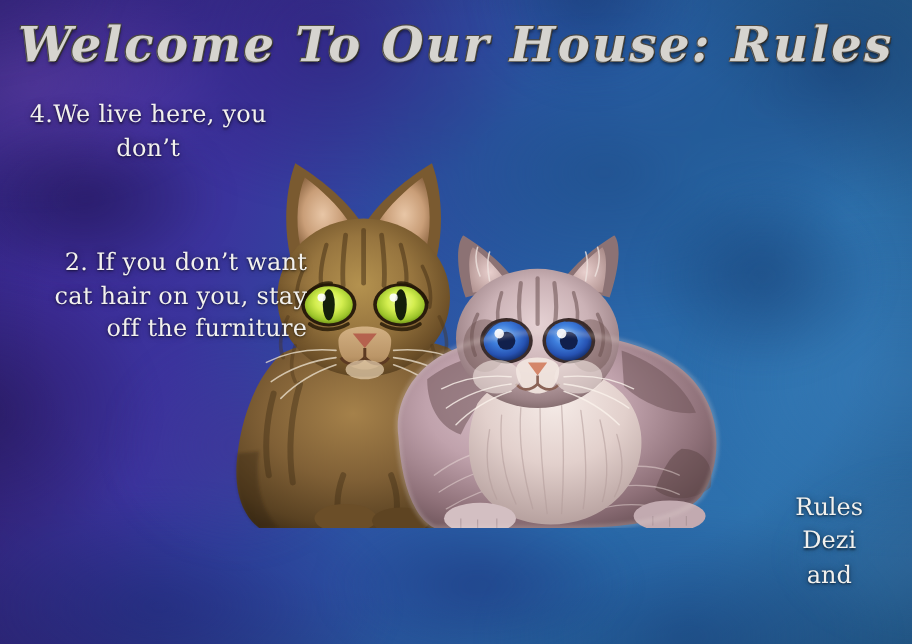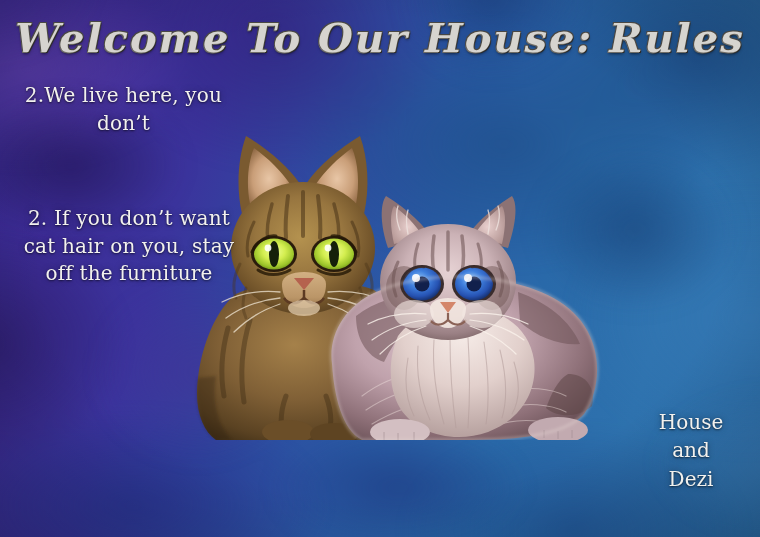--- a/index.html
+++ b/index.html
@@ -93,21 +93,21 @@
     color: #f2f1ee;
     font-family: "DejaVu Serif", "Liberation Serif", serif;
     font-size: 20px;
     line-height: 1.38;
     text-align: center;
     text-shadow: 0 1px 2px rgba(0,0,0,.55), 0 0 6px rgba(0,0,0,.35);
     letter-spacing: .2px;
   }
 
   #rule-1 { left: 16px;  top: 82px;  width: 215px; }
-  #rule-2 { left: 13px;   top: 205px; width: 232px; }
+  #rule-2 { left: 24px;   top: 205px; width: 232px; text-align: right; }
   #rule-5 { left: 412px; top: 88px;  width: 340px; }
   #rule-4 { left: 12px;  top: 422px; width: 592px; }
 
   .signature {
     position: absolute;
     left: 632px;
     top: 408px;
     width: 118px;
     text-align: center;
     color: #f2f1ee;
@@ -406,25 +406,25 @@
 
     <path d="M10 168 C6 140 22 110 54 96 C90 80 140 76 186 86
              C226 94 256 112 268 140 C280 166 276 198 262 218
              C244 238 200 244 150 244 L40 244 C20 234 12 200 10 168 Z" fill="none" stroke="#e8dad6" stroke-width="3" opacity=".35" filter="url(#softF)"></path>
   </svg>
 
   <div class="bg-vignette"></div>
 
   <div class="title">Welcome To Our House: Rules</div>
 
-  <div class="rule" id="rule-1">2.We live here, you don’t</div>
+  <div class="rule" id="rule-1">4.We live here, you don’t</div>
 
   <div class="rule" id="rule-2">2. If you don’t want cat hair on you, stay off the furniture</div>
 
 
 
   <div class="signature">
-    <div>House</div>
+    <div>Rules</div>
+    <div>Dezi</div>
     <div>and</div>
-    <div>Dezi</div>
   </div>
 
 </div>
 
 </body></html>

